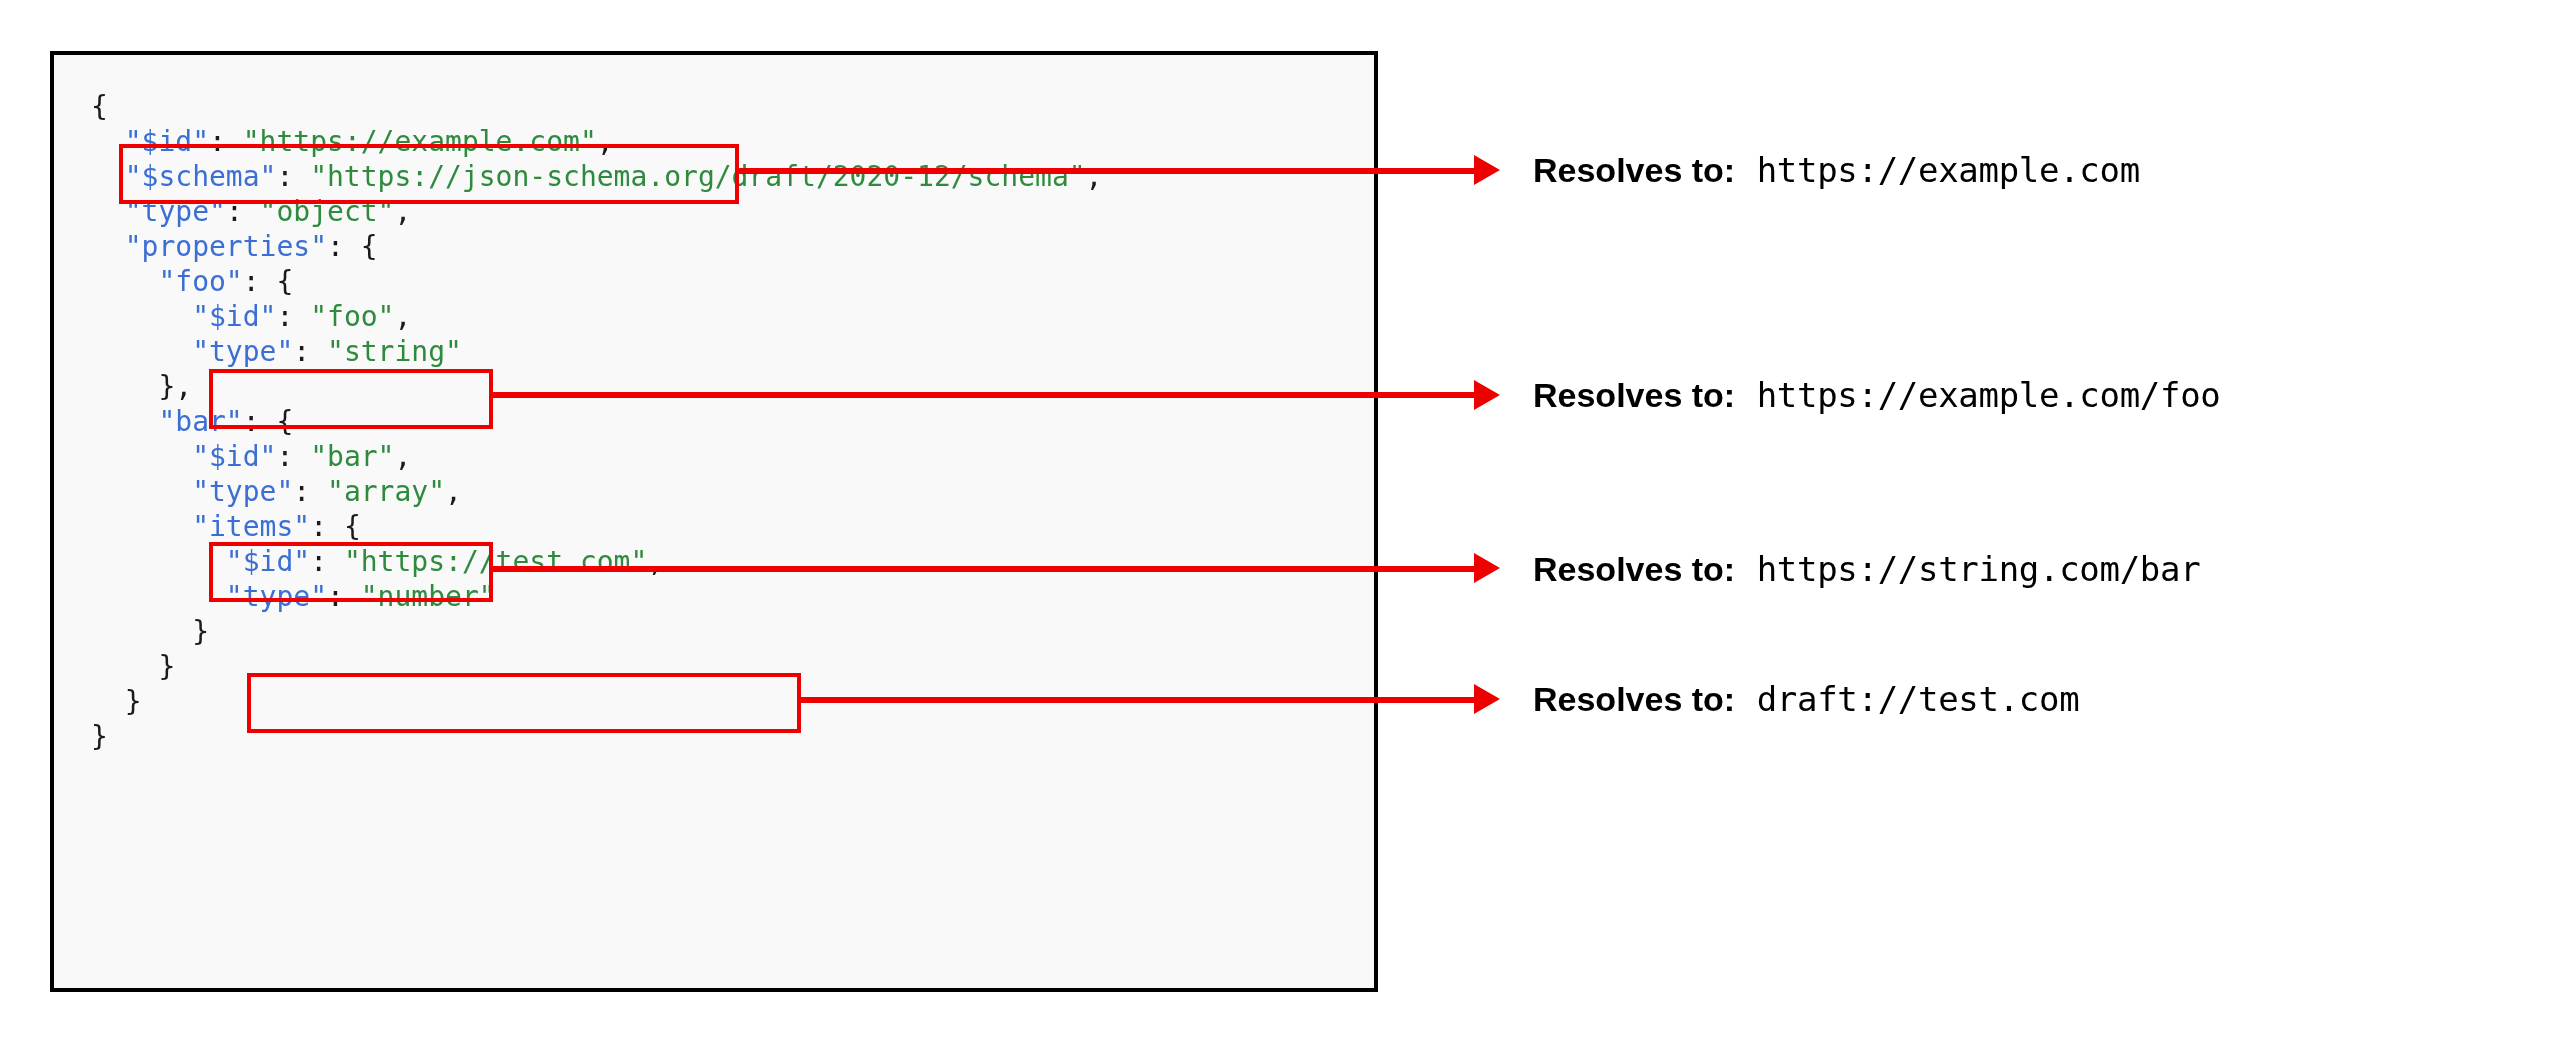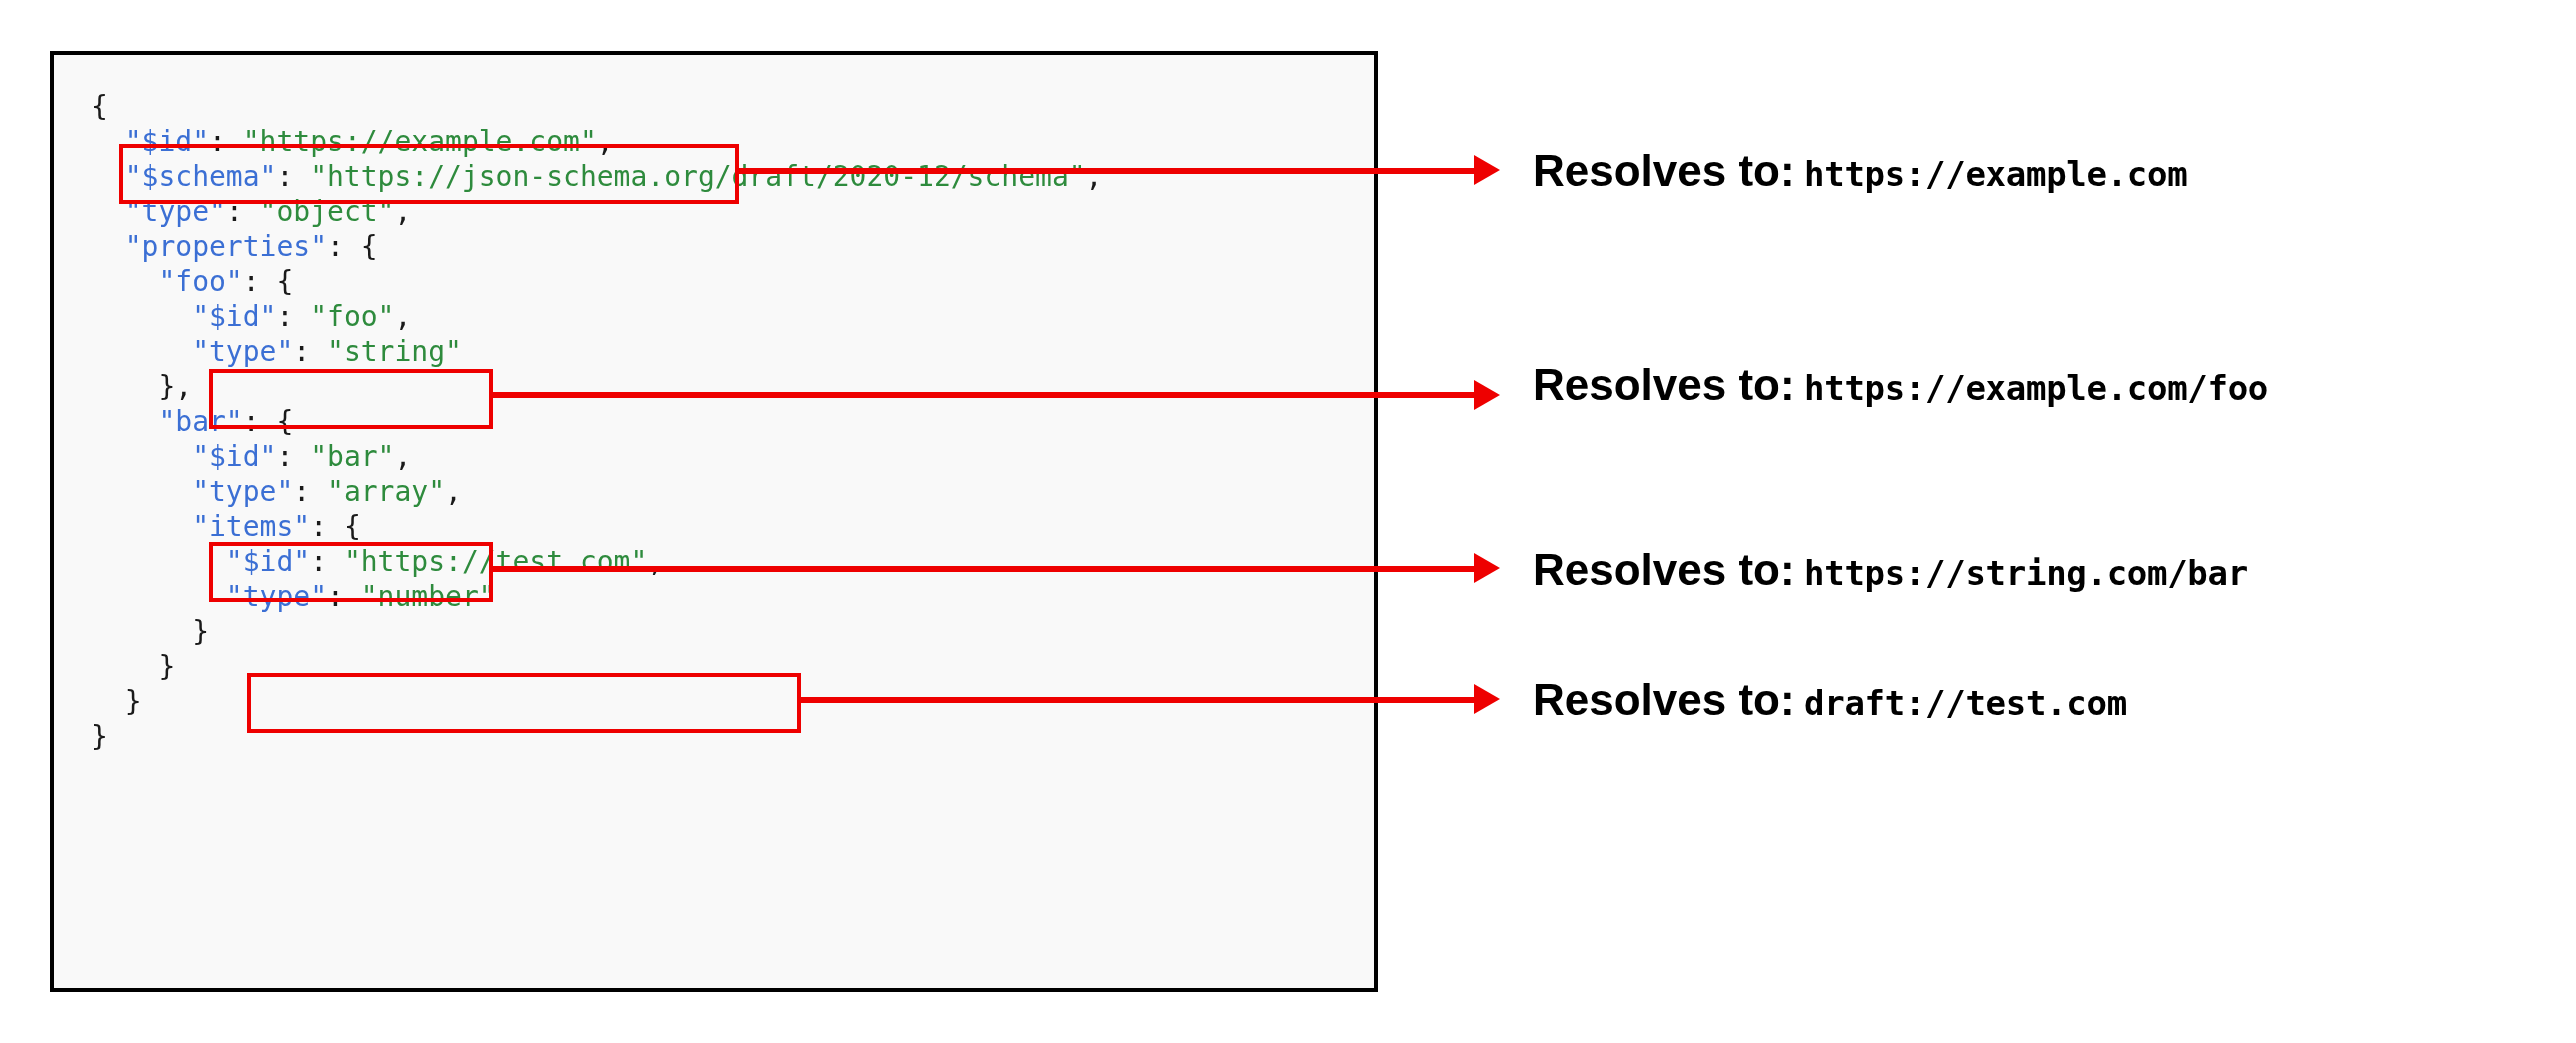--- a/index.html
+++ b/index.html
@@ -74,27 +74,28 @@
     position: absolute;
     left: 1533px;
     white-space: nowrap;
     font-size: 34px;
     color: #000000;
     line-height: 39px;
   }
   .note .lbl {
     font-family: "Liberation Sans", sans-serif;
     font-weight: bold;
-    font-size: 44px;
+    font-size: 34px;
   }
   .note .url {
     font-family: "DejaVu Sans Mono", "Liberation Mono", monospace;
-    font-weight: bold;
+    font-weight: normal;
     font-size: 34px;
     letter-spacing: -0.3px;
+    margin-left: 12px;
   }
 </style>
 </head>
 <body>
 
 <div id="code-panel">
   <div id="code-listing"><div class="cline"><span class="p">{</span></div><div class="cline"><span class="p">  </span><span class="k">"$id"</span><span class="p">: </span><span class="s">"https://example.com"</span><span class="p">,</span></div><div class="cline"><span class="p">  </span><span class="k">"$schema"</span><span class="p">: </span><span class="s">"https://json-schema.org/draft/2020-12/schema"</span><span class="p">,</span></div><div class="cline"><span class="p">  </span><span class="k">"type"</span><span class="p">: </span><span class="s">"object"</span><span class="p">,</span></div><div class="cline"><span class="p">  </span><span class="k">"properties"</span><span class="p">: {</span></div><div class="cline"><span class="p">    </span><span class="k">"foo"</span><span class="p">: {</span></div><div class="cline"><span class="p">      </span><span class="k">"$id"</span><span class="p">: </span><span class="s">"foo"</span><span class="p">,</span></div><div class="cline"><span class="p">      </span><span class="k">"type"</span><span class="p">: </span><span class="s">"string"</span></div><div class="cline"><span class="p">    </span><span class="p">},</span></div><div class="cline"><span class="p">    </span><span class="k">"bar"</span><span class="p">: {</span></div><div class="cline"><span class="p">      </span><span class="k">"$id"</span><span class="p">: </span><span class="s">"bar"</span><span class="p">,</span></div><div class="cline"><span class="p">      </span><span class="k">"type"</span><span class="p">: </span><span class="s">"array"</span><span class="p">,</span></div><div class="cline"><span class="p">      </span><span class="k">"items"</span><span class="p">: {</span></div><div class="cline"><span class="p">        </span><span class="k">"$id"</span><span class="p">: </span><span class="s">"https://test.com"</span><span class="p">,</span></div><div class="cline"><span class="p">        </span><span class="k">"type"</span><span class="p">: </span><span class="s">"number"</span></div><div class="cline"><span class="p">      </span><span class="p">}</span></div><div class="cline"><span class="p">    </span><span class="p">}</span></div><div class="cline"><span class="p">  </span><span class="p">}</span></div><div class="cline"><span class="p">}</span></div></div>
   <div id="highlight-layer">
       <div class="hl" style="left: 65px; top: 89px; width: 620px; height: 60px;"></div>
       <div class="hl" style="left: 155px; top: 314px; width: 284px; height: 60px;"></div>
@@ -109,17 +110,17 @@
     <div class="arrow-line" style="left: 489px; top: 392px; width: 985px;"></div>
     <div class="arrow-head" style="left: 1474px; top: 380px;"></div>
     <div class="arrow-line" style="left: 489px; top: 566px; width: 985px;"></div>
     <div class="arrow-head" style="left: 1474px; top: 553px;"></div>
     <div class="arrow-line" style="left: 797px; top: 697px; width: 677px;"></div>
     <div class="arrow-head" style="left: 1474px; top: 684px;"></div>
   </div>
 
 <div id="annotation-layer">
     <div class="note" style="top: 151px;"><span class="lbl">Resolves to:</span><span> </span><span class="url">https://example.com</span></div>
-    <div class="note" style="top: 365px;"><span class="lbl">Resolves to:</span><span> </span><span class="url">https://example.com/foo</span></div>
+    <div class="note" style="top: 376px;"><span class="lbl">Resolves to:</span><span> </span><span class="url">https://example.com/foo</span></div>
     <div class="note" style="top: 550px;"><span class="lbl">Resolves to:</span><span> </span><span class="url">https://string.com/bar</span></div>
     <div class="note" style="top: 680px;"><span class="lbl">Resolves to:</span><span> </span><span class="url">draft://test.com</span></div>
   </div>
 
 
 </body></html>

